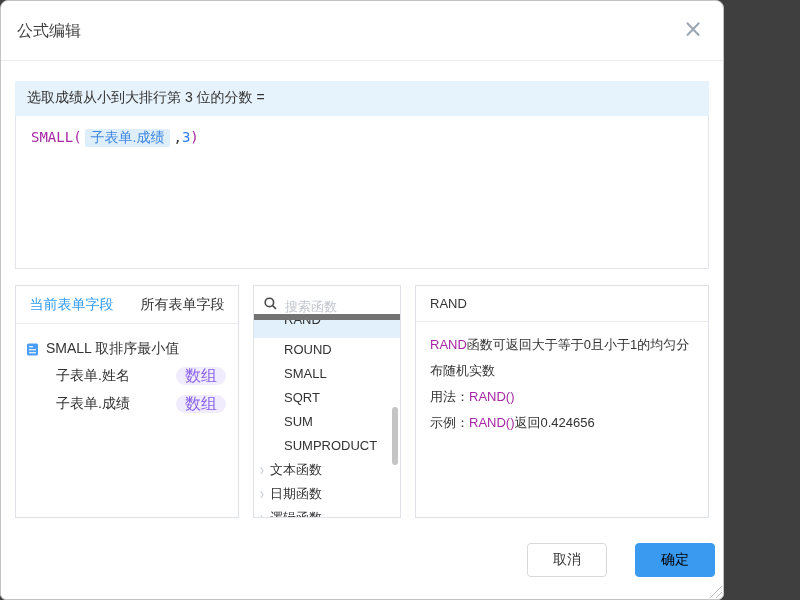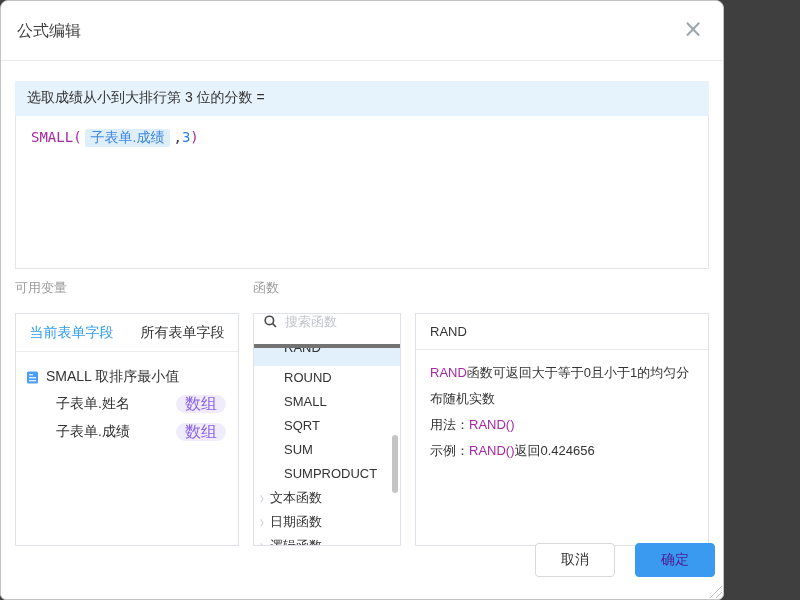--- a/index.html
+++ b/index.html
@@ -58,21 +58,21 @@
   .tree { padding:12px 12px 0 8px; }
   .tree-root { display:flex; align-items:center; height:26px; font-size:14px; color:#333; cursor:pointer; }
   .tree-root .ficon { margin:0 7px 0 2px; display:inline-flex; }
   .tree-child { display:flex; align-items:center; justify-content:space-between; height:28px; padding-left:32px; font-size:14px; color:#333; cursor:pointer;gap:24px; }
   .badge {
     background:#f1ecfd; color:#8a63e8; font-size:16px;
     padding:2px 9px; border-radius:10px; line-height:14px;
   }
 
   
-  .search-row { display:flex; align-items:flex-start; height:34px; padding:0 10px; border-bottom:4px solid #737373; }
+  .search-row { display:flex; align-items:flex-end; height:34px; padding:0 10px; border-bottom:6px solid #737373; }
   .search-row input {
     border:none; outline:none; width:100%; font-size:13px; color:#333;
     font-family:"Liberation Sans", sans-serif; margin-left:8px;
   }
   .search-row input::placeholder { color:#c0c4cc; }
   .fn-list { position:relative; height:199px; overflow:hidden; }
   .fn-selected-clip { height:18px; background:#e1f0fa; overflow:hidden; }
   .fn-selected-clip span { display:block; margin-top:-12px; padding-left:30px; font-size:13px; color:#333; line-height:24px; }
   .fn-item { height:24px; line-height:24px; padding-left:30px; font-size:13px; color:#333; cursor:pointer; }
   .fn-group { height:24px; line-height:24px; padding-left:6px; font-size:13px; color:#333; cursor:pointer; display:flex; align-items:center; }
@@ -85,21 +85,21 @@
   .code { color:#a626a4; }
 
   
   .footer { position:absolute; right:8px; bottom:22px; display:flex; }
   .btn {
     width:80px; height:34px; border-radius:4px; font-size:14px;
     display:flex; align-items:center; justify-content:center; cursor:pointer;
     font-family:"Liberation Sans", sans-serif;
   }
   .btn-cancel { background:#fff; border:1px solid #d9d9d9; color:#333; }
-  .btn-confirm { background:#3a9af0; border:1px solid #3a9af0; color:#4c1d95; margin-left:20px; }
+  .btn-confirm { background:#3a9af0; border:1px solid #3a9af0; color:#000000; margin-left:28px; }
 
   
   .resize-grip {
     position:absolute; right:1px; bottom:1px; width:14px; height:14px; cursor:nwse-resize;
     background:repeating-linear-gradient(135deg, transparent 0 3px, #bdbdbd 3px 4px);
     clip-path:polygon(100% 0, 100% 100%, 0 100%);
   }
 </style>
 </head>
 <body>
@@ -112,24 +112,20 @@
   </div>
 
   <div class="content">
 
     <div class="formula-desc">选取成绩从小到大排行第 3 位的分数 =</div>
 
     <div class="formula-editor">
       <span class="tok-kw">SMALL</span><span class="tok-paren">(</span><span class="field-chip">子表单.成绩</span><span class="tok-comma">,</span><span class="tok-num">3</span><span class="tok-paren">)</span>
     </div>
 
-    <div class="panels-labels">
-      <div class="lbl lbl-vars">可用变量</div>
-      <div class="lbl lbl-funcs">函数</div>
-    </div>
 
     <div class="panels">
 
       <div class="panel panel-vars">
         <div class="tabs">
           <div class="tab active">当前表单字段</div>
           <div class="tab">所有表单字段</div>
         </div>
         <div class="tree">
           <div class="tree-root">

